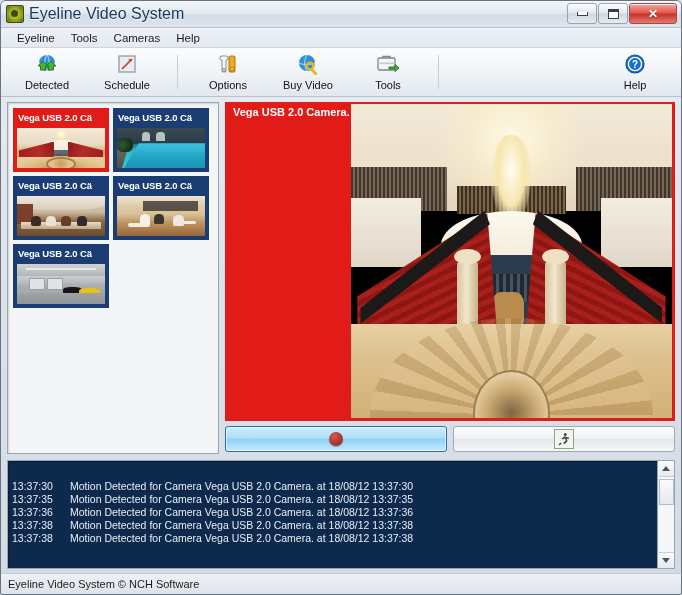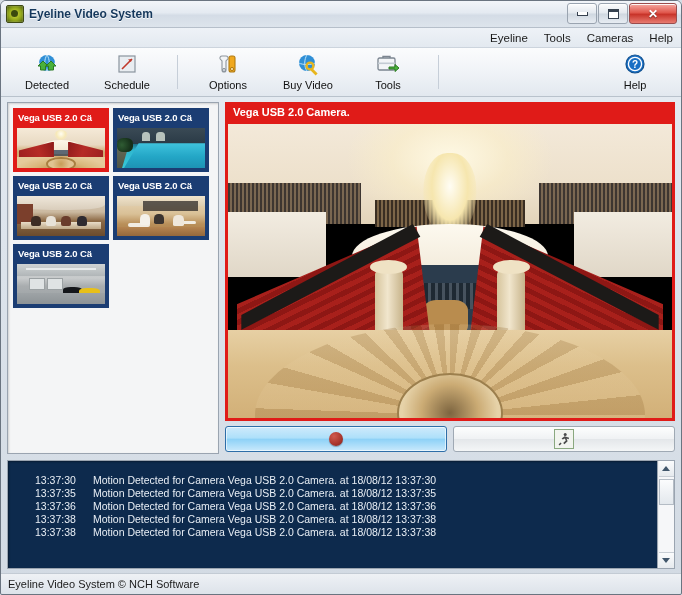--- a/index.html
+++ b/index.html
@@ -35,21 +35,21 @@
     background:radial-gradient(circle at 50% 50%, #d8e040 0%, #93a81c 55%, #4d5c10 100%);
     border:1px solid #3f4a14;
     box-shadow:inset 0 0 1px #fff;
     position:relative;
   }
   .app-icon:after{
     content:"";position:absolute;left:4px;top:4px;width:7px;height:7px;
     border-radius:50%;background:#3b4a0e;
   }
   .title-text{
-    font-size:12px;color:#15385c;font-weight:bold;
+    font-size:16px;color:#15385c;font-weight:normal;
     text-shadow:0 1px 0 rgba(255,255,255,.85);
     white-space:nowrap;
   }
   .win-btns{position:absolute;right:4px;top:2px;display:flex;gap:1px;}
   .win-btn{
     width:28px;height:19px;
     border:1px solid #9aa4b0;border-radius:3px;
     background:linear-gradient(180deg,#fbfcfd 0%,#e3e8ee 48%,#cfd7e0 52%,#e7ecf2 100%);
     display:flex;align-items:center;justify-content:center;
     box-shadow:inset 0 1px 0 rgba(255,255,255,.9);
@@ -65,21 +65,20 @@
   .box-max{width:9px;height:8px;border:1px solid #36414f;background:#fff;position:relative;}
   .box-max:before{content:"";position:absolute;left:0;right:0;top:0;height:2px;background:#36414f;}
 
   
   .menubar{
     height:19px;flex:0 0 19px;
     display:flex;align-items:center;
     padding-left:8px;
     background:linear-gradient(180deg,#eef2f7 0%,#e3e9f0 100%);
     border-bottom:1px solid #ccd4dd;
-    justify-content:flex-end;
   }
   .menu-item{
     padding:2px 8px;font-size:11.5px;color:#1a1a1a;cursor:default;
     white-space:nowrap;
   }
 
   
   .toolbar{
     height:48px;flex:0 0 48px;
     display:flex;align-items:stretch;
@@ -202,21 +201,21 @@
   .sc-gar .door1{left:14%;}
   .sc-gar .door2{left:34%;}
   .sc-gar .carA{position:absolute;left:52%;bottom:26%;width:22%;height:16%;background:#14161a;border-radius:40% 40% 18% 18%;}
   .sc-gar .carB{position:absolute;left:70%;bottom:24%;width:24%;height:17%;background:#e8c018;border-radius:40% 40% 18% 18%;}
   .sc-gar .floor{position:absolute;left:0;right:0;bottom:0;height:28%;background:linear-gradient(180deg,#9ea3a6,#8d9396);}
 
   
   .preview-wrap{flex:1 1 auto;display:flex;flex-direction:column;min-width:0;}
   .preview-box{
     flex:1 1 auto;border:2px solid #e01b18;background:#e01b18;
-    display:flex;flex-direction:column;min-height:0;box-sizing:border-box;
+    display:flex;flex-direction:row;min-height:0;box-sizing:border-box;
   }
   .preview-title{
     font-size:11px;color:#fff;font-weight:bold;padding:2px 0 3px 6px;
     height:15px;line-height:13px;white-space:nowrap;
   }
   .preview-img{flex:1 1 auto;margin:0 1px 1px 1px;position:relative;overflow:hidden;background:#000;}
 
   
   .big .ceil{position:absolute;left:0;right:0;top:0;height:34%;
     background:linear-gradient(180deg,#f3e9d9 0%,#ecdfc9 70%,#e3d4ba 100%);}
@@ -294,21 +293,21 @@
 
   
   .log-wrap{
     flex:1 1 auto;margin-top:6px;margin-bottom:4px;
     border:1px solid #9aa4b0;
     background:#0d2a4d;
     display:flex;min-height:0;box-sizing:border-box;
     box-shadow:inset 1px 1px 2px rgba(0,0,0,.35);
   }
   .log-list{
-    flex:1 1 auto;overflow:hidden;padding:13px 0 0 0;margin-left:23px;
+    flex:1 1 auto;overflow:hidden;padding:19px 0 0 0;
   }
   .log-row{
     display:flex;font-size:10.5px;color:#e8eef5;line-height:13px;
     padding:0 4px;white-space:nowrap;
   }
   .log-time{width:58px;flex:0 0 58px;}
   .log-msg{flex:1 1 auto;}
   .scrollbar{
     width:16px;flex:0 0 16px;
     background:#eef0f2;border-left:1px solid #9aa4b0;

